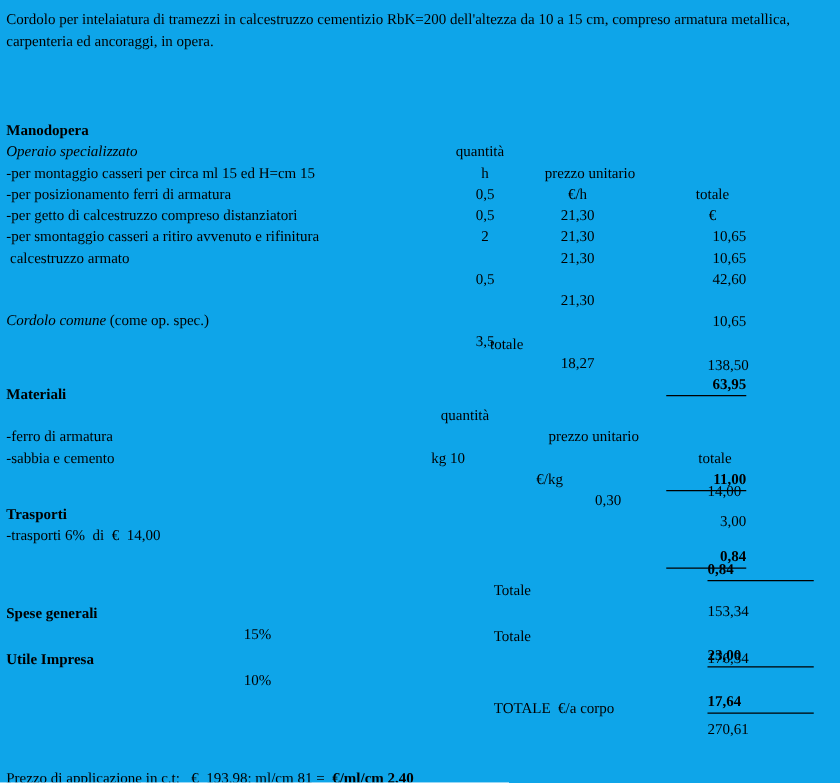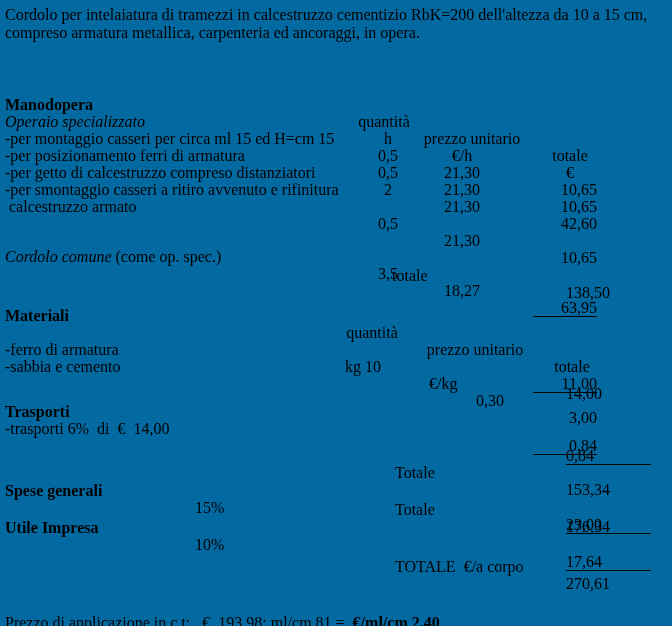--- a/index.html
+++ b/index.html
@@ -1,22 +1,22 @@
 <!DOCTYPE html>
 <html><head>
 <meta charset="utf-8">
 <style>
   html, body { margin: 0; padding: 0; background: #ffffff; }
   .page {
     position: relative;
     width: 672px;
     height: 626px;
-    background: #0369a1;
+    background: #0ea5e9;
     font-family: "Liberation Serif", serif;
-    font-size: 16px;
+    font-size: 12px;
     color: #000000;
     overflow: hidden;
   }
   .row {
     position: absolute;
     left: 0;
     width: 672px;
     height: 17px;
     line-height: 17px;
     white-space: pre;
@@ -45,21 +45,21 @@
   .price-m-hdr{ position: absolute; left: 415px; width: 120px; text-align: center; }
   .punit      { position: absolute; left: 429px; width: 42px; text-align: left; }
   .pval       { position: absolute; left: 476px; width: 40px; text-align: left; }
   .tot-m-hdr  { position: absolute; left: 542px; width: 60px; text-align: center; }
   
   .far   { position: absolute; left: 566px; width: 85px; text-align: left; }
   
   .tlabel { position: absolute; left: 395px; }
   .stotlabel { position: absolute; left: 392px; }
   .pct { position: absolute; left: 195px; }
-  .sum { border-bottom: 1.5px solid #000; padding-bottom: 0px; }
+  .sum { border-bottom: 1.5px solid #000; padding-bottom: 0px; font-weight: bold; }
 </style>
 </head>
 <body>
 
 <div class="page">
 
   <div class="title-block">Cordolo per intelaiatura di tramezzi in calcestruzzo cementizio RbK=200 dell'altezza da 10 a 15 cm, compreso armatura metallica, carpenteria ed ancoraggi, in opera.</div>
 
   <div class="row" style="top:79px">
     <span class="desc b">Manodopera</span>

